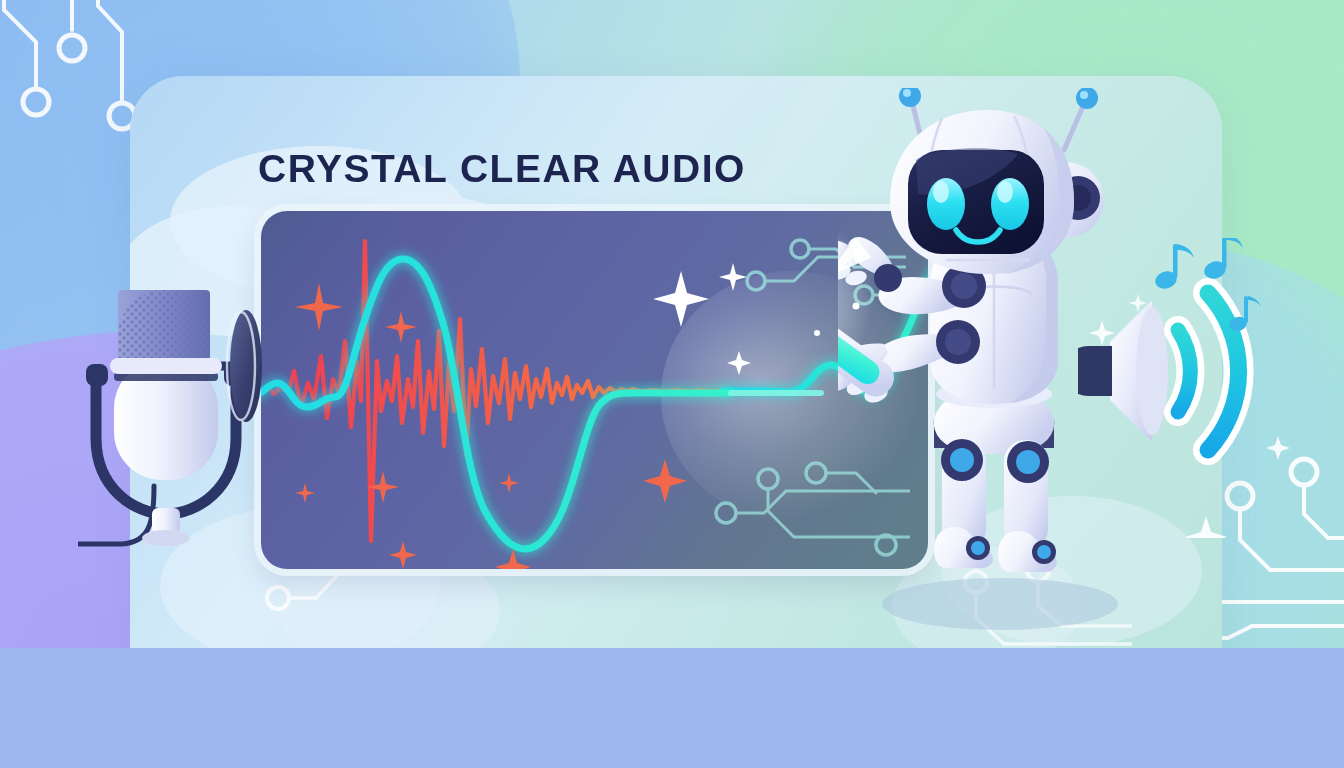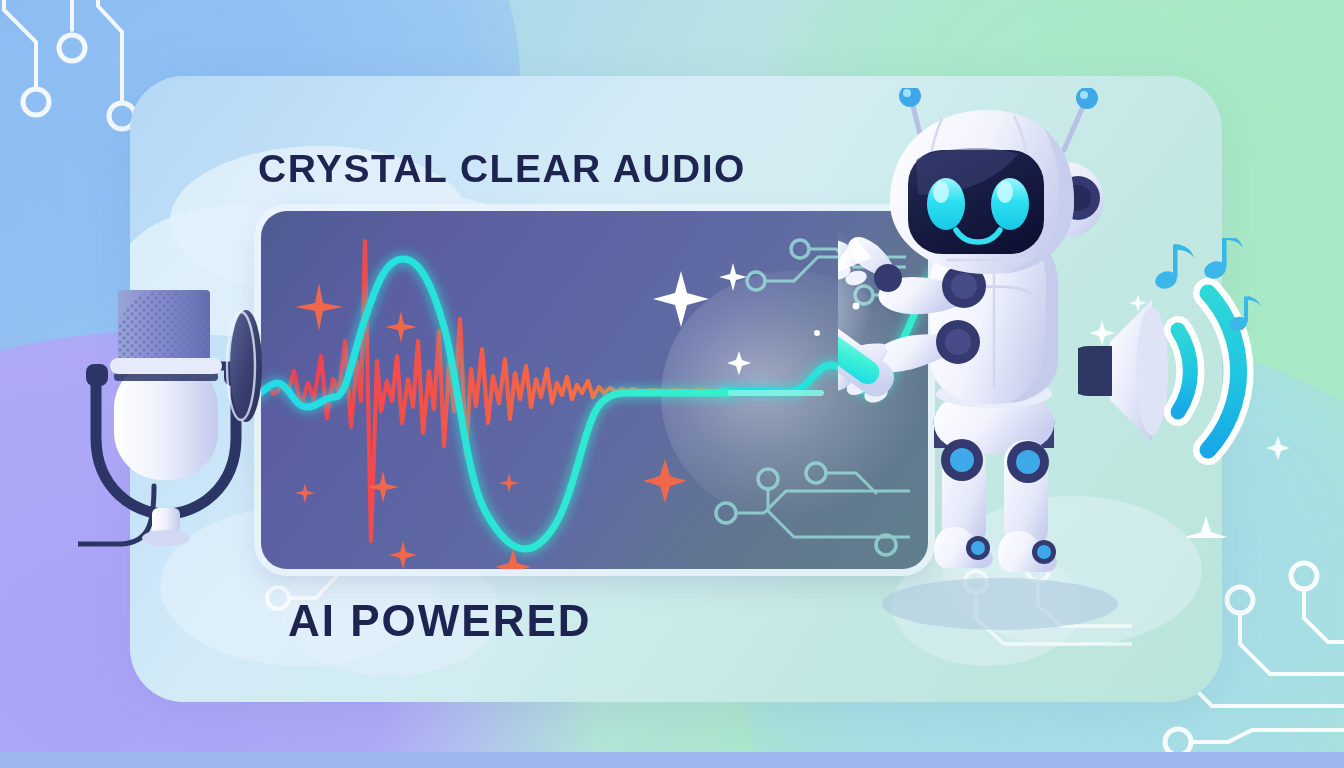--- a/index.html
+++ b/index.html
@@ -1,21 +1,21 @@
 <!DOCTYPE html>
 <html><head>
 <meta charset="utf-8">
 <style>
   html,body{margin:0;padding:0;}
   body{
     width:1344px;height:768px;overflow:hidden;
     font-family:"Liberation Sans", sans-serif;
     background:#9fb7ef;
   }
-  #stage{position:relative;width:1344px;height:752px;overflow:hidden;}
+  #stage{position:relative;width:1344px;height:648px;overflow:hidden;}
 
   
   .bg-base{position:absolute;inset:0;
     background:linear-gradient(115deg,#8fb9ef 0%,#a9d4ef 22%,#b8e3e3 46%,#a9e6c9 68%,#a7e8c3 100%);}
   .bg-blob{position:absolute;border-radius:50%;filter:blur(0px);}
   .blob-purple{left:-340px;top:330px;width:1020px;height:720px;
     background:radial-gradient(circle at 42% 45%, #aaa4f8 0%, #aea8f7 42%, rgba(176,170,248,0.0) 72%);}
   .blob-mint{right:-180px;top:-220px;width:760px;height:700px;
     background:radial-gradient(circle at 50% 60%, #a8e9c6 0%, rgba(168,233,198,0.75) 45%, rgba(168,233,198,0) 75%);}
   .blob-cyanbr{right:-160px;bottom:-250px;width:760px;height:660px;
@@ -130,21 +130,20 @@
       <g fill="none" stroke="#ffffff" stroke-width="3.5" opacity="0.7" stroke-linecap="round">
         <circle cx="24" cy="26" r="11" stroke-width="4"></circle>
         <path d="M24 37 L24 62 L52 88 L180 88"></path>
         <circle cx="86" cy="14" r="11" stroke-width="4"></circle>
         <path d="M86 25 L86 50 L110 70 L180 70"></path>
       </g>
     </svg>
   </div>
 
   <div class="title" id="title-top">CRYSTAL CLEAR AUDIO</div>
-  <div class="title" id="title-bottom">AI POWERED</div>
 
   <div id="panel">
     <div class="panel-glow"></div>
 
     <svg class="panel-circ a" width="170" height="100">
       <g fill="none" stroke="#9fe7e0" stroke-width="3" opacity="0.75" stroke-linecap="round">
         <circle cx="20" cy="48" r="9" stroke-width="3.5"></circle>
         <path d="M29 48 L58 48 L82 24 L170 24"></path>
         <circle cx="64" cy="16" r="9" stroke-width="3.5"></circle>
         <path d="M73 16 L100 16 L118 34 L170 34"></path>

